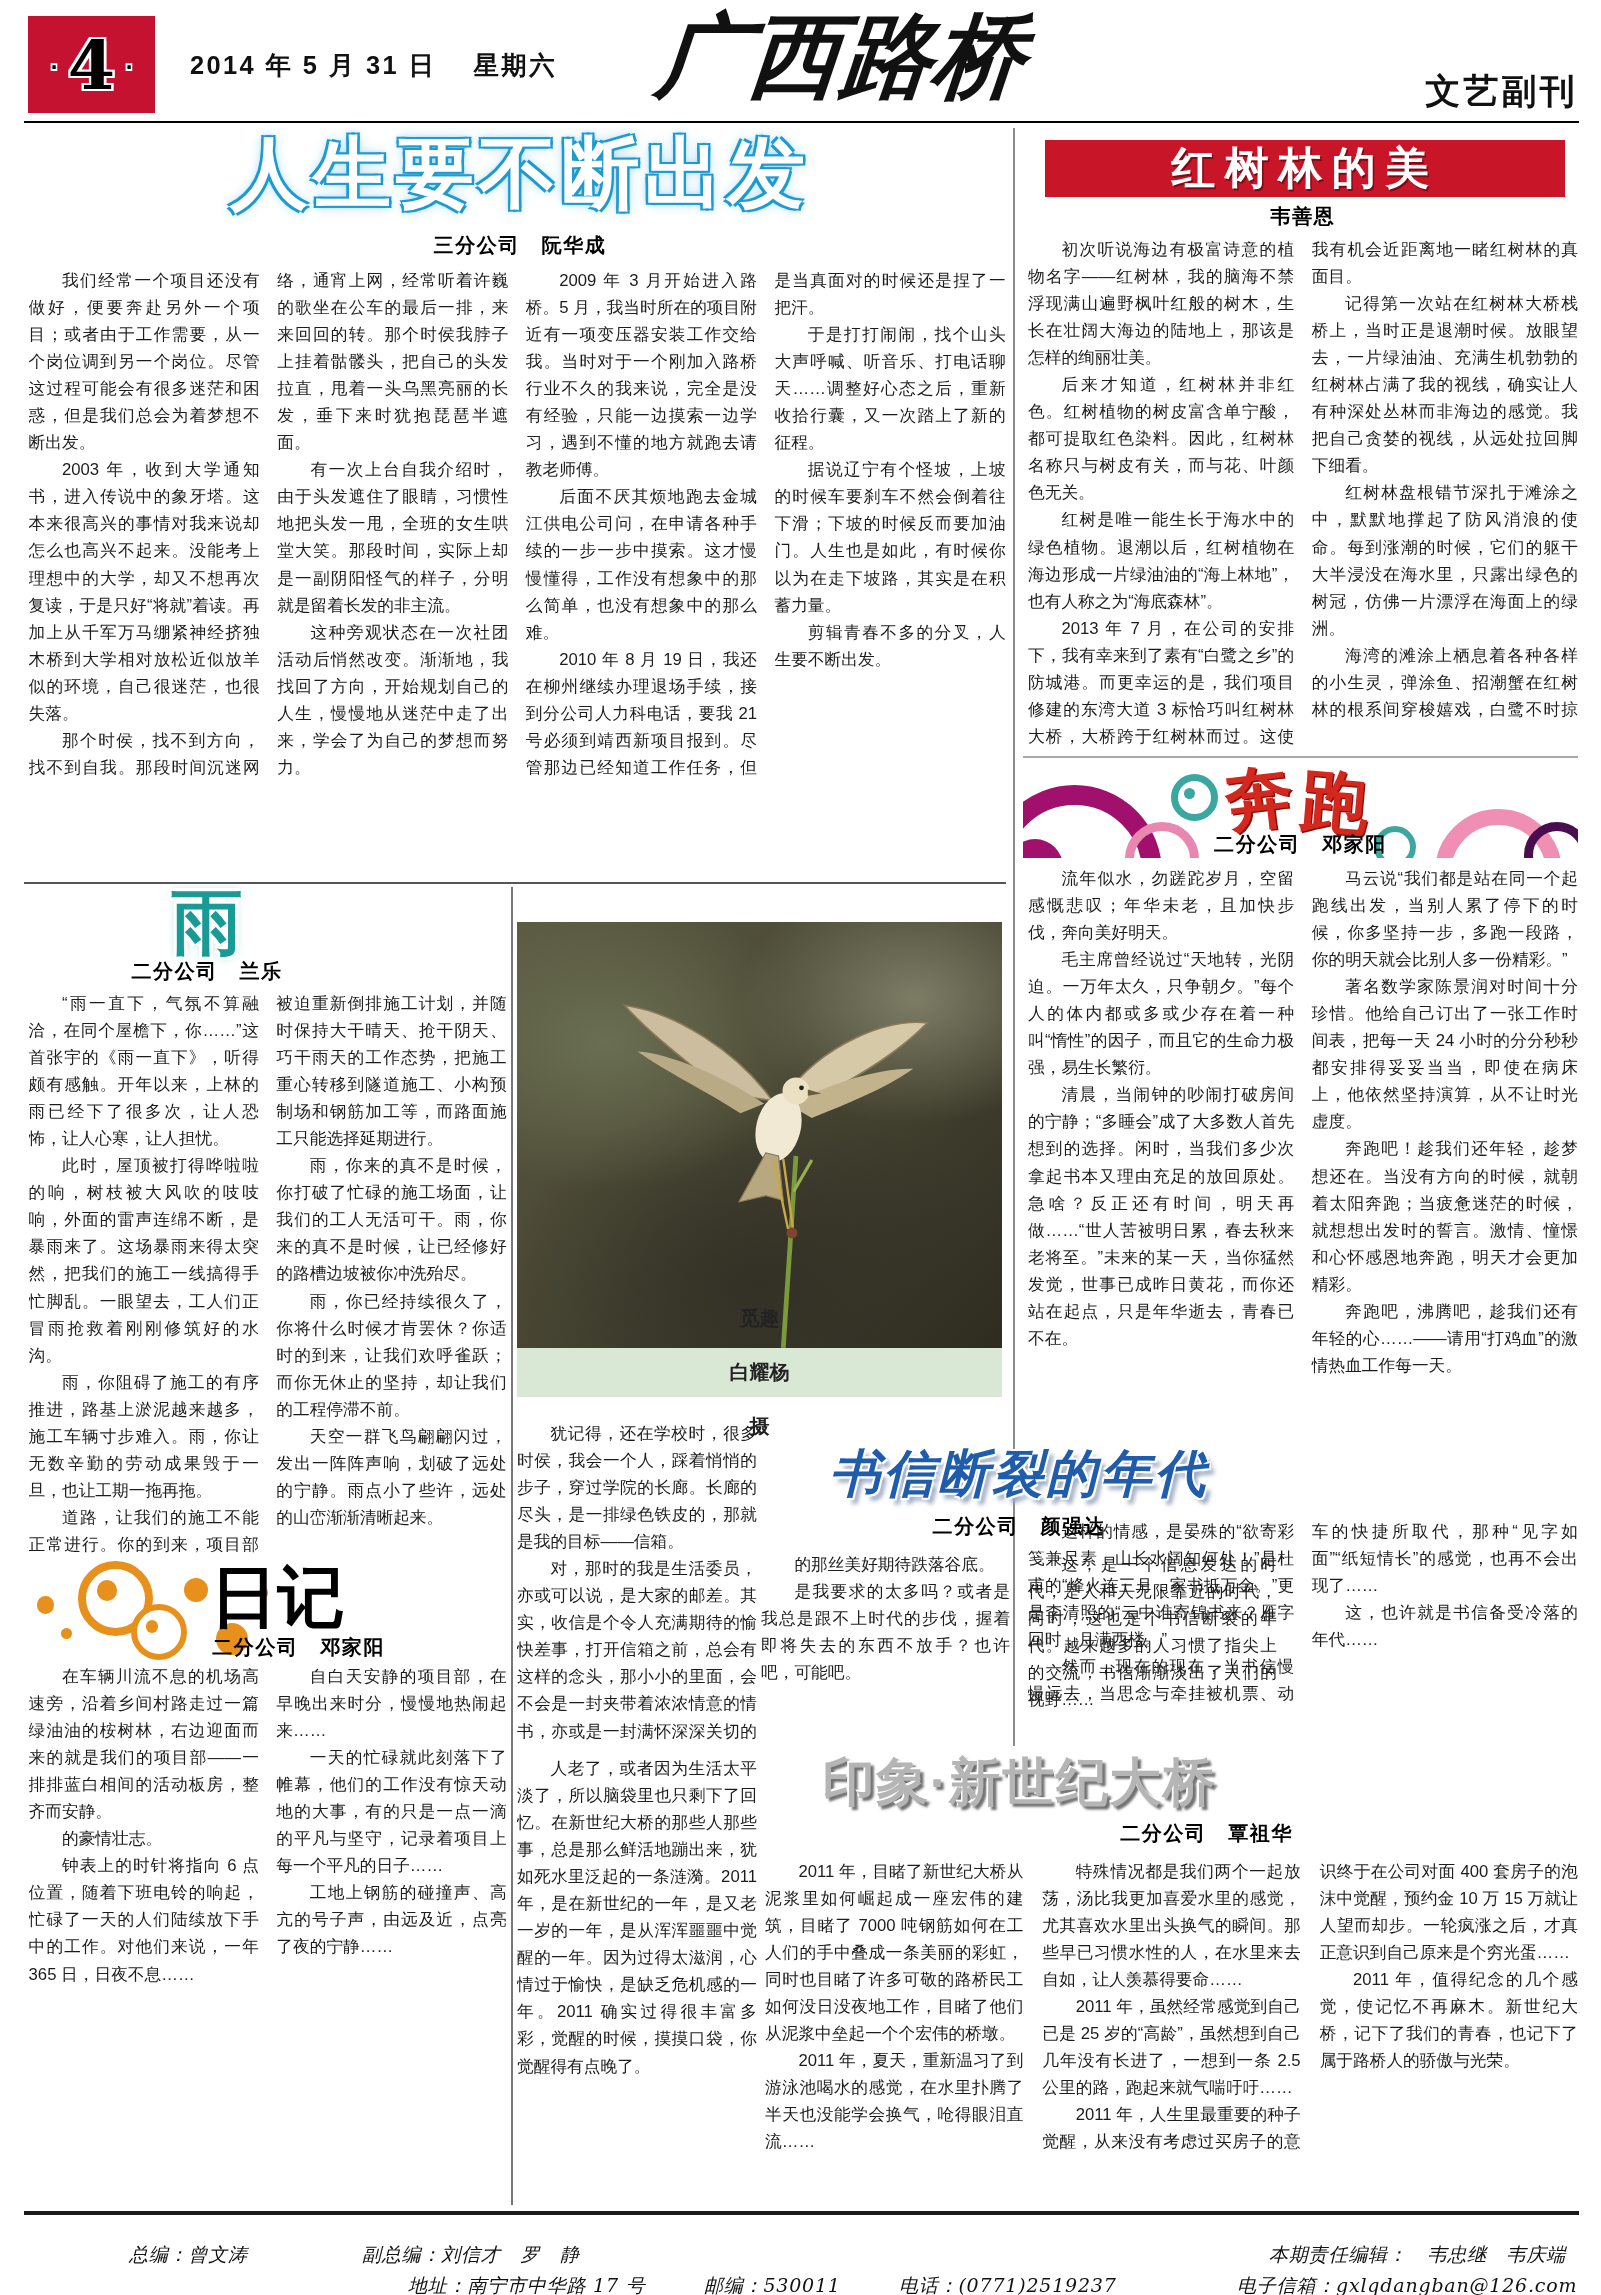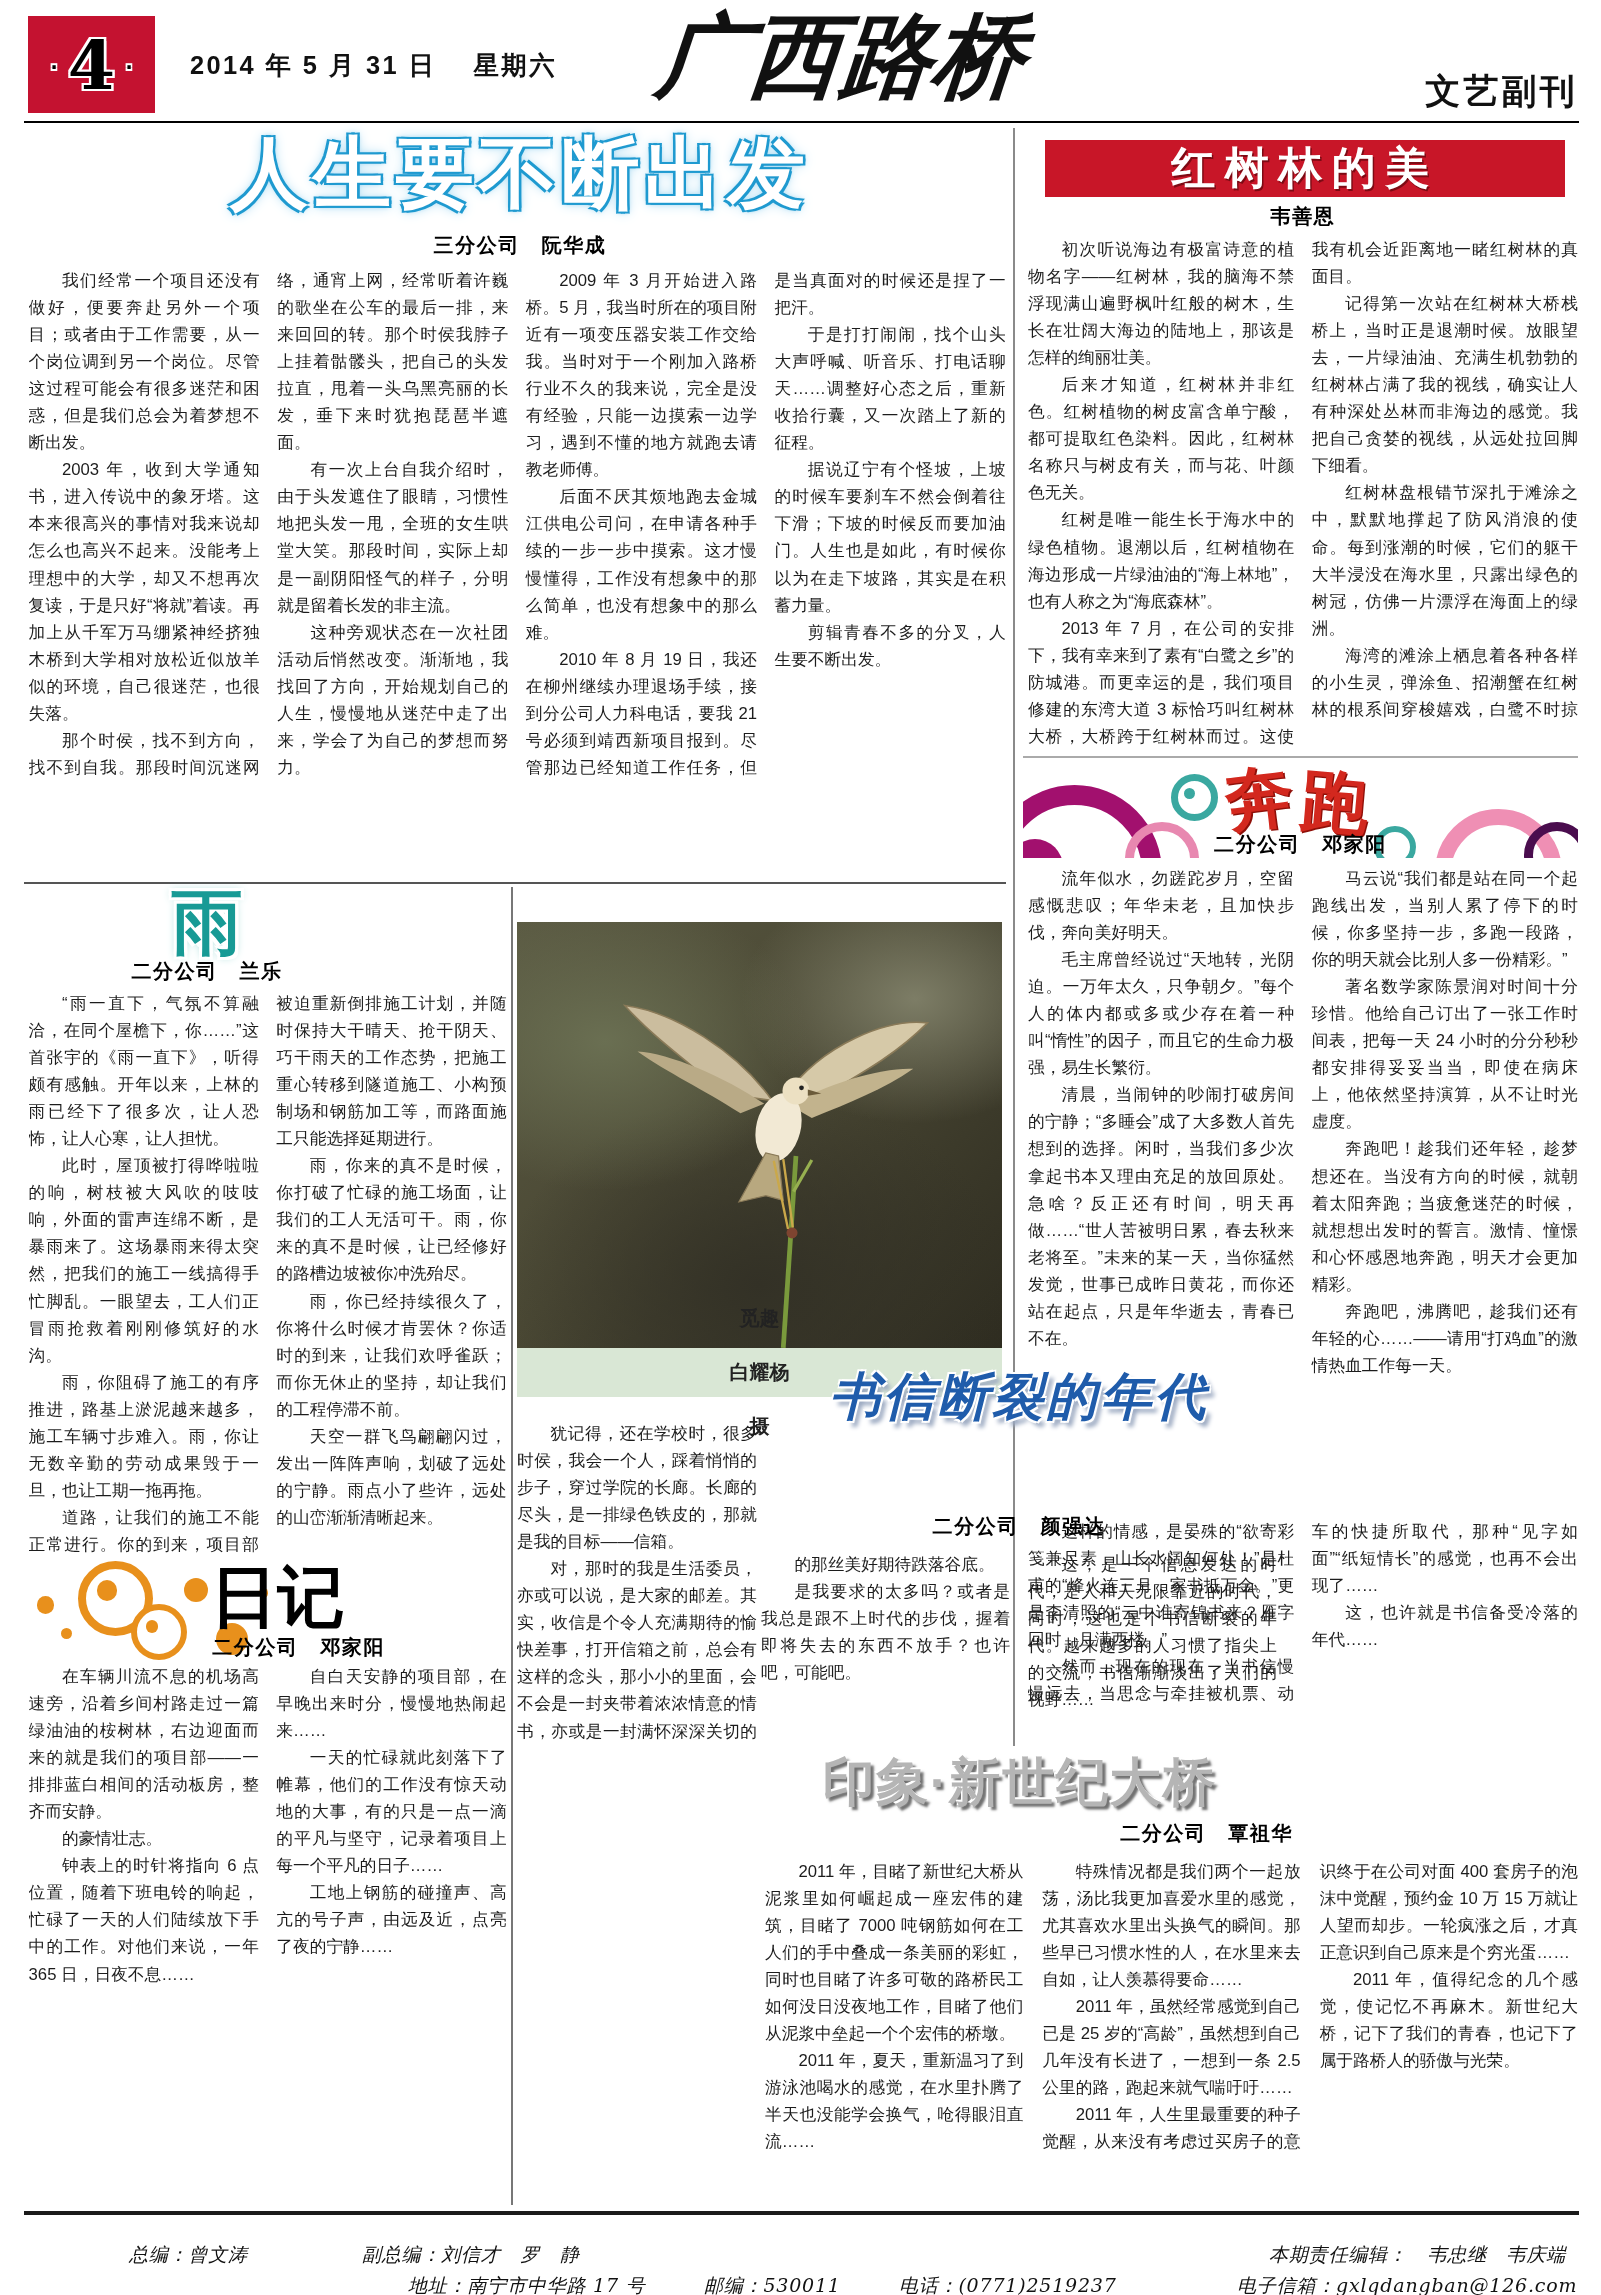--- a/index.html
+++ b/index.html
@@ -64,22 +64,22 @@
   .ring{position:absolute;border-radius:50%;}
 
   
   .diary-deco{left:28.6px;top:1572px;width:478px;height:86px;overflow:visible;}
   .diary-title{position:absolute;left:182px;top:-9.5px;font-weight:900;font-size:67px;color:#000;line-height:1;}
   .diary-byline{position:absolute;left:143px;top:62px;width:254px;}
   .dot-o{position:absolute;border-radius:50%;background:#e8901c;}
   .ring-o{position:absolute;border-radius:50%;border:8px solid #e8901c;background:#fff;}
 
   
-  .letters-title{left:757px;top:1375px;width:524px;text-align:center;
-                 font-family:Liberation Mono, monospace;font-style:italic;font-weight:900;
+  .letters-title{left:757px;top:1448px;width:524px;text-align:center;
+                 font-family:Liberation Sans, sans-serif;font-style:italic;font-weight:900;
                  font-size:51px;color:#1f5cab;letter-spacing:3.2px;line-height:1;
                  text-shadow:-1.6px -1.6px 0 #fff,1.6px -1.6px 0 #fff,-1.6px 1.6px 0 #fff,1.6px 1.6px 0 #fff,4.8px 5.6px 4px #9aa8c0;}
   .letters-byline{left:757px;top:1513px;width:524px;}
 
   
   .impression-title{left:746px;top:1756px;width:547px;text-align:center;font-weight:900;
                     font-size:52px;line-height:1;color:#b5b5b5;letter-spacing:1.6px;
                     text-shadow:-1.6px -1.6px 0 #fff,3.2px 3.2px 2.4px #6f6f6f;}
   .impression-byline{left:873px;top:1820px;width:420px;text-align:right;}
 
@@ -247,20 +247,23 @@
   </div>
   <div class="abs body-text cols-2" style="left:28.6px;top:1663px;width:478px;height:539px;">
       <p>在车辆川流不息的机场高速旁，沿着乡间村路走过一篇绿油油的桉树林，右边迎面而来的就是我们的项目部——一排排蓝白相间的活动板房，整齐而安静。</p>
       <p>的豪情壮志。</p>
       <p>钟表上的时针将指向 6 点位置，随着下班电铃的响起，忙碌了一天的人们陆续放下手中的工作。对他们来说，一年 365 日，日夜不息……</p>
       <p>自白天安静的项目部，在早晚出来时分，慢慢地热闹起来……</p>
       <p>一天的忙碌就此刻落下了帷幕，他们的工作没有惊天动地的大事，有的只是一点一滴的平凡与坚守，记录着项目上每一个平凡的日子……</p>
       <p>工地上钢筋的碰撞声、高亢的号子声，由远及近，点亮了夜的宁静……</p>
     </div>
 
+  <div class="abs body-text" style="left:517px;top:1755px;width:240px;height:449px;">
+      <p>人老了，或者因为生活太平淡了，所以脑袋里也只剩下了回忆。在新世纪大桥的那些人那些事，总是那么鲜活地蹦出来，犹如死水里泛起的一条涟漪。2011 年，是在新世纪的一年，是又老一岁的一年，是从浑浑噩噩中觉醒的一年。因为过得太滋润，心情过于愉快，是缺乏危机感的一年。2011 确实过得很丰富多彩，觉醒的时候，摸摸口袋，你觉醒得有点晚了。</p>
+    </div>
   <div class="abs impression-title">印象·新世纪大桥</div>
   <div class="abs byline impression-byline">二分公司　覃祖华</div>
   <div class="abs body-text cols-3" style="left:765px;top:1858px;width:813px;height:346px;">
       <p>2011 年，目睹了新世纪大桥从泥浆里如何崛起成一座宏伟的建筑，目睹了 7000 吨钢筋如何在工人们的手中叠成一条美丽的彩虹，同时也目睹了许多可敬的路桥民工如何没日没夜地工作，目睹了他们从泥浆中垒起一个个宏伟的桥墩。</p>
       <p>2011 年，夏天，重新温习了到游泳池喝水的感觉，在水里扑腾了半天也没能学会换气，呛得眼泪直流……</p>
       <p>特殊情况都是我们两个一起放荡，汤比我更加喜爱水里的感觉，尤其喜欢水里出头换气的瞬间。那些早已习惯水性的人，在水里来去自如，让人羡慕得要命……</p>
       <p>2011 年，虽然经常感觉到自己已是 25 岁的“高龄”，虽然想到自己几年没有长进了，一想到一条 2.5 公里的路，跑起来就气喘吁吁……</p>
       <p>2011 年，人生里最重要的种子觉醒，从来没有考虑过买房子的意识终于在公司对面 400 套房子的泡沫中觉醒，预约金 10 万 15 万就让人望而却步。一轮疯涨之后，才真正意识到自己原来是个穷光蛋……</p>
       <p>2011 年，值得纪念的几个感觉，使记忆不再麻木。新世纪大桥，记下了我们的青春，也记下了属于路桥人的骄傲与光荣。</p>
     </div>

